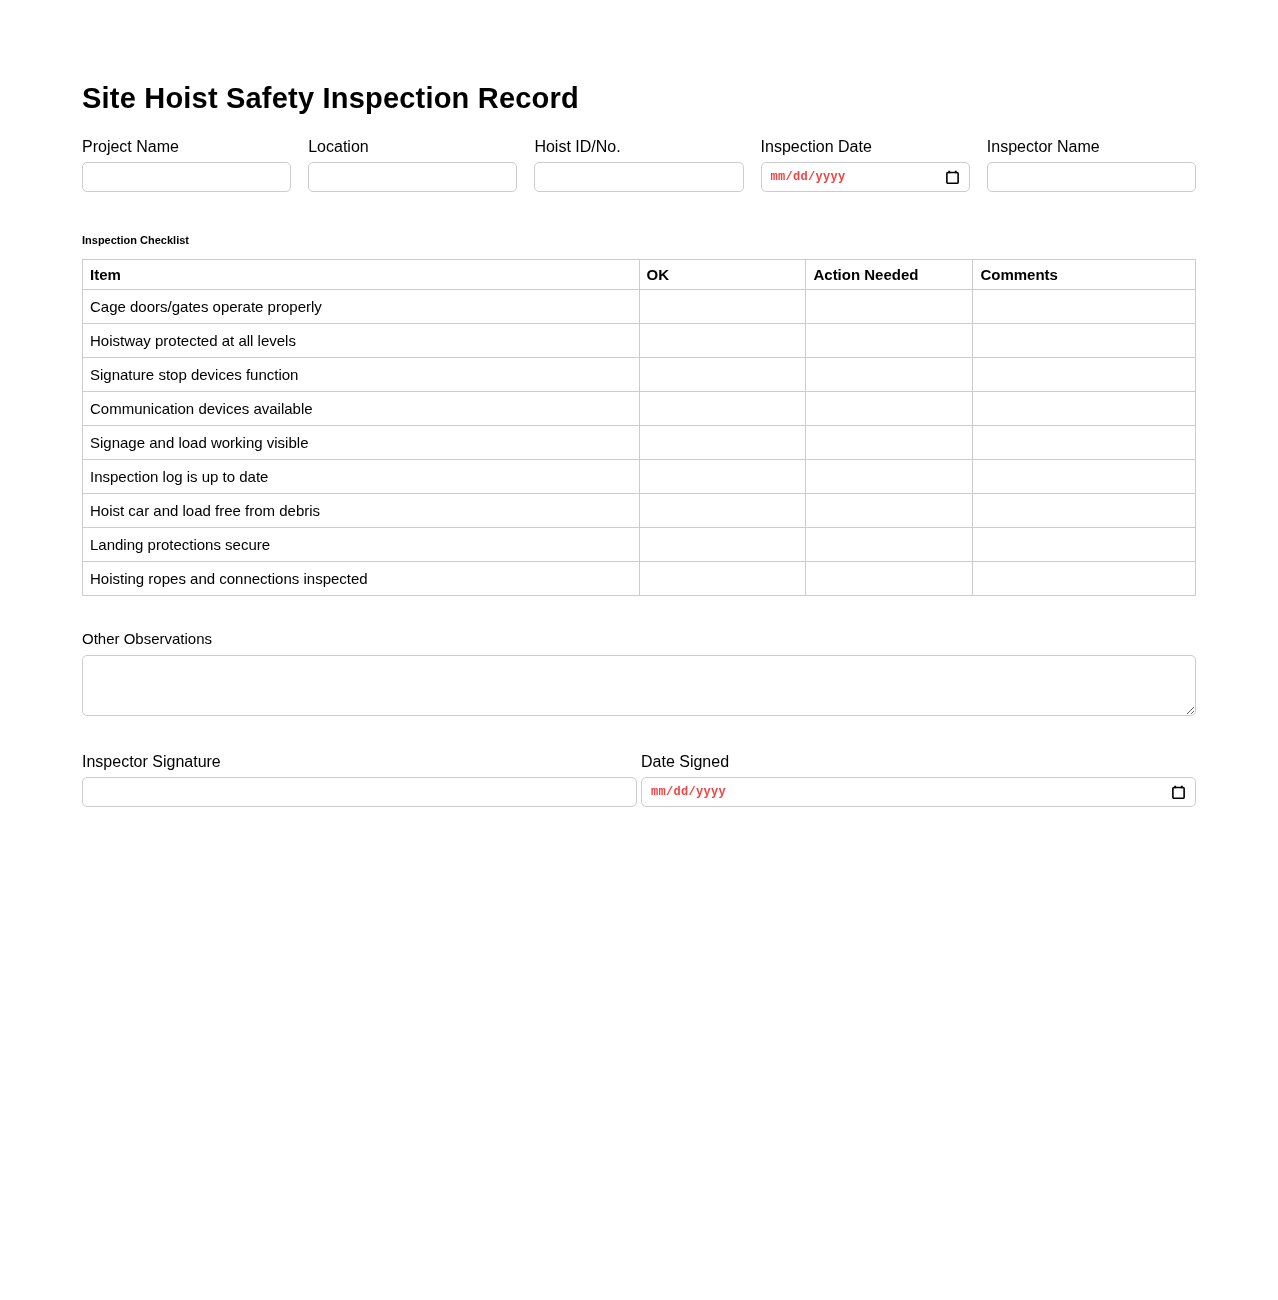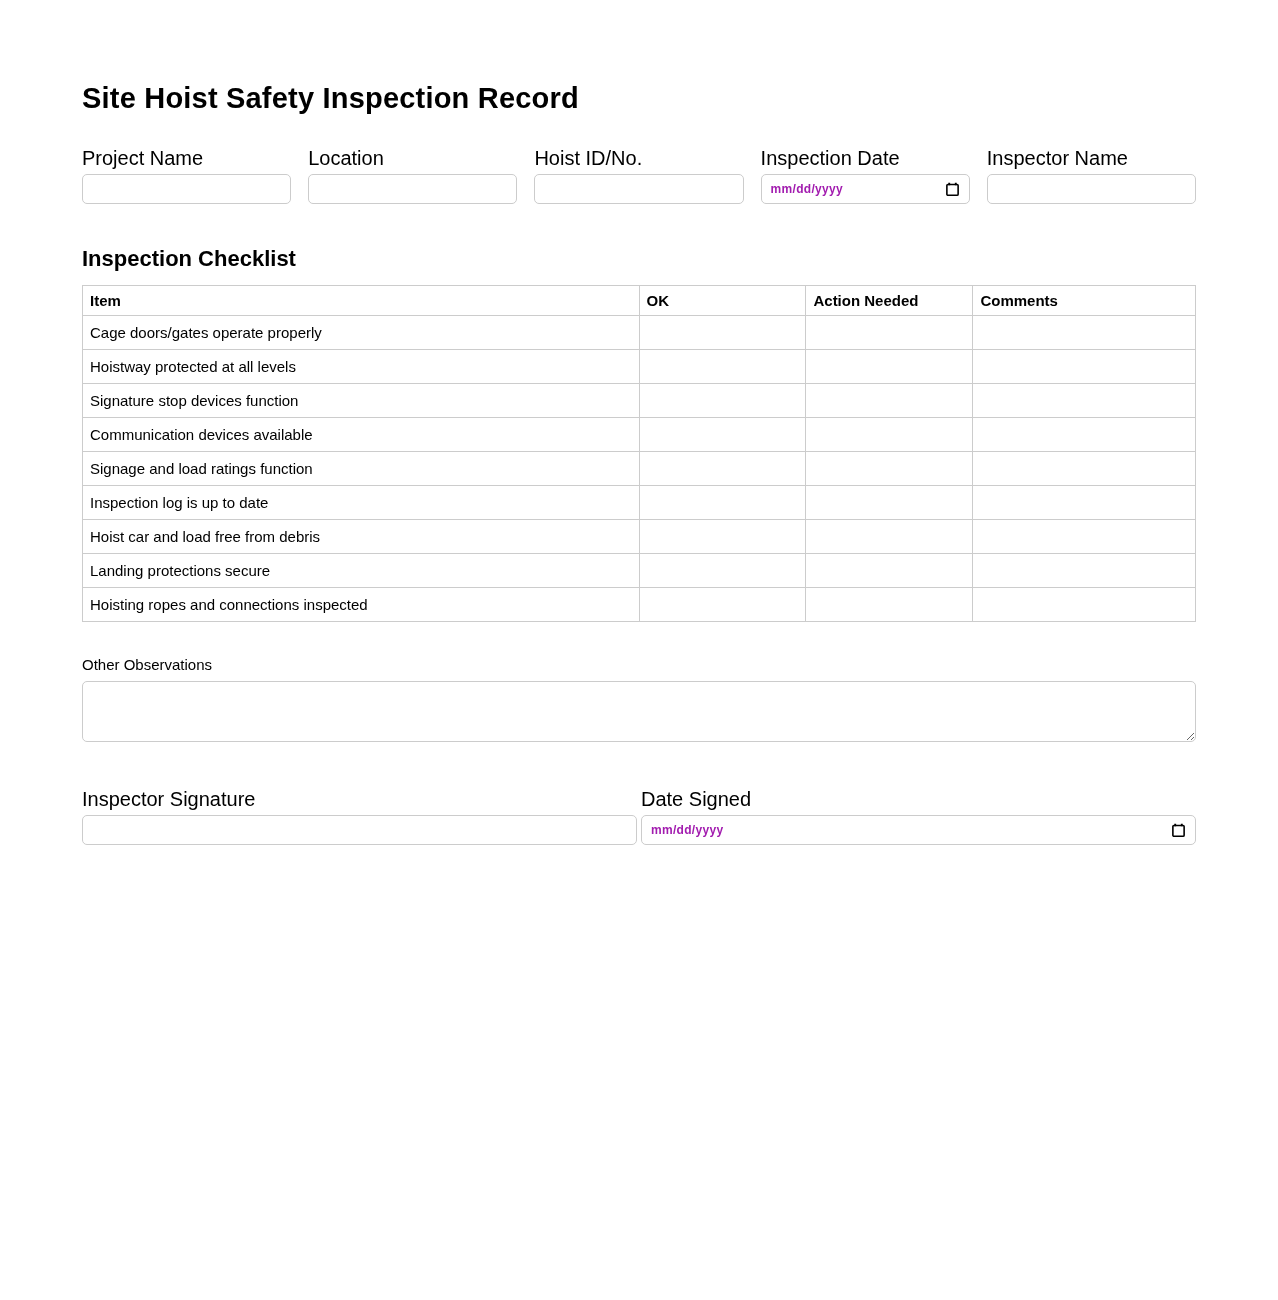--- a/index.html
+++ b/index.html
@@ -25,24 +25,23 @@
     letter-spacing: 0.2px;
   }
   
   .fields-row {
     display: grid;
     grid-template-columns: repeat(5, 1fr);
     column-gap: 17px;
   }
   .field-label {
     display: block;
-    font-size: 20px;
+    font-size: 16px;
     margin-bottom: 7px;
     line-height: 17px;
-    margin-top: 12px;
   }
   .text-input {
     width: 100%;
     height: 30px;
     border: 1px solid #cccccc;
     border-radius: 5px;
     padding: 0 8px;
     font-size: 14px;
     font-family: "Liberation Sans", sans-serif;
     background: #ffffff;
@@ -54,31 +53,31 @@
     justify-content: space-between;
     width: 100%;
     height: 30px;
     border: 1px solid #cccccc;
     border-radius: 5px;
     padding: 0 9px;
     background: #ffffff;
     cursor: default;
   }
   .date-placeholder {
-    font-family: Liberation Sans, sans-serif;
+    font-family: Liberation Mono, monospace;
     font-size: 12px;
     font-weight: bold;
     letter-spacing: 0.3px;
-    color: #a21caf;
+    color: #ef4444;
     white-space: nowrap;
   }
   .calendar-icon { display: flex; align-items: center; }
   
   h2.section-heading {
-    font-size: 22px;
+    font-size: 11px;
     font-weight: bold;
     margin: 42px 0 13px 0;
   }
   table.checklist-table {
     width: 100%;
     border-collapse: collapse;
     table-layout: fixed;
   }
   .checklist-table th,
   .checklist-table td {
@@ -199,21 +198,21 @@
       </tr>
 
       <tr>
         <td>Communication devices available</td>
         <td></td>
         <td></td>
         <td></td>
       </tr>
 
       <tr>
-        <td>Signage and load ratings function</td>
+        <td>Signage and load working visible</td>
         <td></td>
         <td></td>
         <td></td>
       </tr>
 
       <tr>
         <td>Inspection log is up to date</td>
         <td></td>
         <td></td>
         <td></td>

